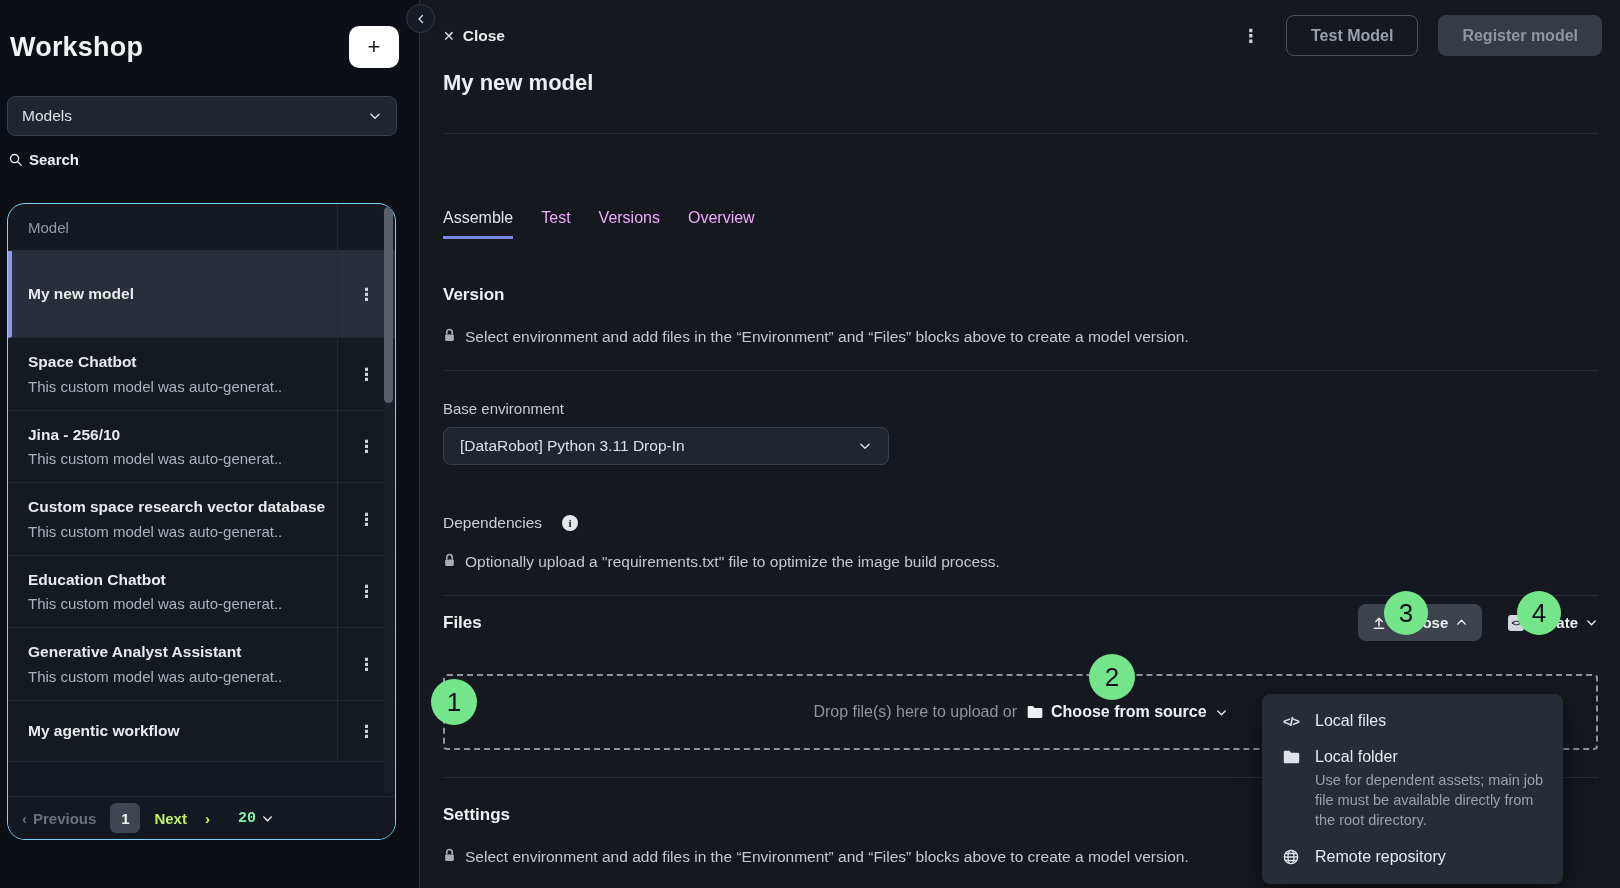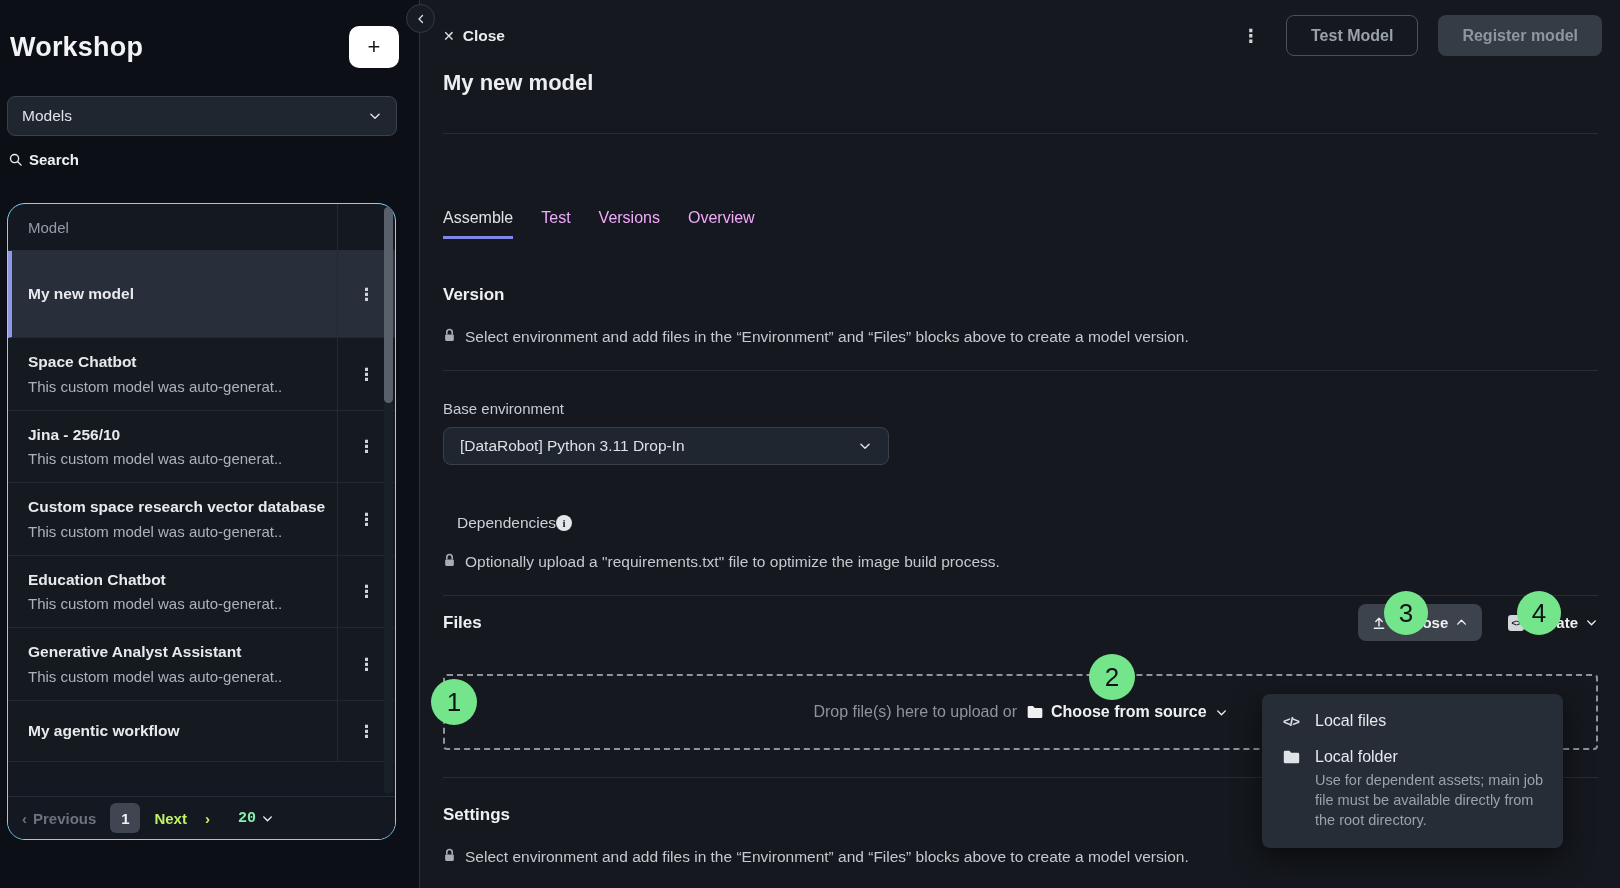--- a/index.html
+++ b/index.html
@@ -89,21 +89,21 @@
   .locked-line { display:flex; gap:9px; font-size:15.5px; color:#c4c9cf; }
   .lock-icon { color:#a7adb6; flex:0 0 auto; }
   .sub-divider { border:none; border-top:1px solid #272d36; }
 
   .field-label { font-size:15px; color:#c6cbd1; }
   .select-field {
     margin-top:10px; width:446px; height:38px; background:#20262f; border:1px solid #3a414d;
     border-radius:8px; display:flex; align-items:center; justify-content:space-between;
     padding:0 16px; font-size:15.5px; color:#dde0e4; cursor:pointer;
   }
-  .dep-label { display:flex; align-items:center; gap:0; font-size:15.5px; color:#ccd0d6;margin-left:14px; }
+  .dep-label { display:flex; align-items:center; gap:20px; font-size:15.5px; color:#ccd0d6; }
   .info-icon { width:16px; height:16px; border-radius:50%; background:#e4e7ea; color:#14171c; font-size:11px; font-weight:700; display:flex; align-items:center; justify-content:center; font-family:"Liberation Serif",serif; }
 
   .files-row { display:flex; align-items:center; justify-content:space-between; margin-top:8px; }
   .files-actions { display:flex; align-items:center; gap:26px; }
   .btn-upload {
     height:37px; padding:0 14px; background:#3d434d; border:none; border-radius:8px;
     color:#eef0f2; font-size:15px; font-weight:700; cursor:pointer; font-family:inherit;
     display:flex; align-items:center; gap:7px;
   }
   .btn-create {
@@ -400,18 +400,30 @@
     <div class="mi-row">
       <span class="mi-icon">
         <svg width="17" height="14" viewBox="0 0 24 20">
             <path d="M1 3a2 2 0 0 1 2-2h6l2.5 3H21a2 2 0 0 1 2 2v11a2 2 0 0 1-2 2H3a2 2 0 0 1-2-2V3z" fill="#dfe2e6"></path>
           </svg>
       </span>
       <span>Local folder</span>
     </div>
     <div class="mi-desc">Use for dependent assets; main job file must be available directly from the root directory.</div>
   </div>
+  <div class="menu-item">
+    <div class="mi-row">
+      <span class="mi-icon">
+        <svg width="16" height="16" viewBox="0 0 24 24">
+            <circle cx="12" cy="12" r="10" fill="none" stroke="#dfe2e6" stroke-width="2"></circle>
+            <ellipse cx="12" cy="12" rx="4.5" ry="10" fill="none" stroke="#dfe2e6" stroke-width="2"></ellipse>
+            <path d="M2 12h20M3.5 6.8h17M3.5 17.2h17" stroke="#dfe2e6" stroke-width="2" fill="none"></path>
+          </svg>
+      </span>
+      <span>Remote repository</span>
+    </div>
+  </div>
 </div>
 
 <div class="badge badge-1">1</div>
 <div class="badge badge-2">2</div>
 <div class="badge badge-3">3</div>
 <div class="badge badge-4">4</div>
 
 </body></html>

